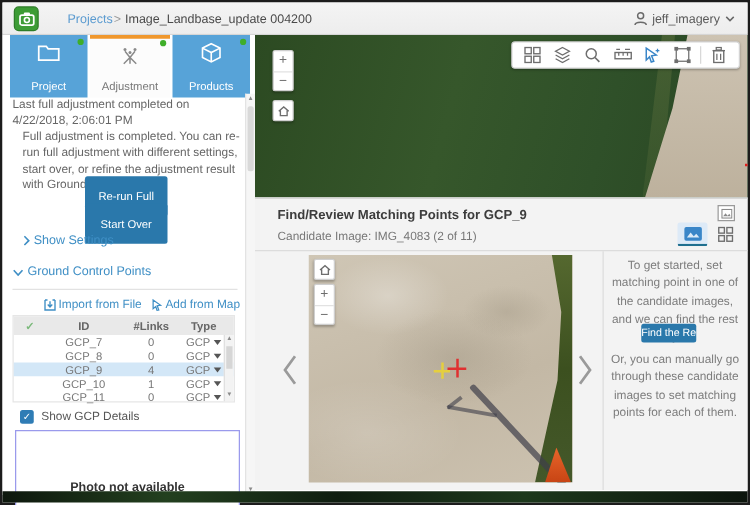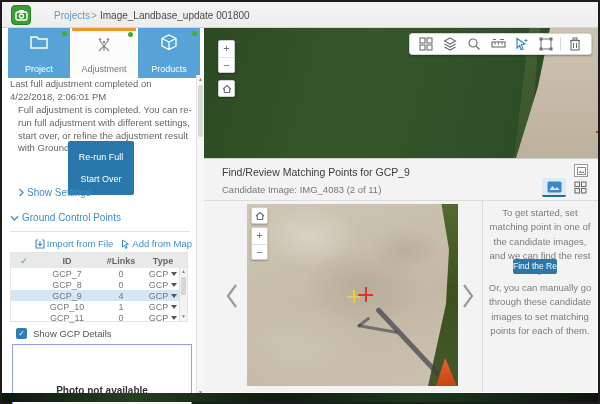--- a/index.html
+++ b/index.html
@@ -75,21 +75,21 @@
   .zbtn { width:100%; height:16px; text-align:center; font-size:11px; color:#6e6e6e; line-height:15px; cursor:pointer; }
   .zbtn + .zbtn { border-top:1px solid #e2e2e2; }
   .homebox { left:14px; top:52px; width:17px; height:17px; display:flex; align-items:center; justify-content:center; cursor:pointer; }
 
   .map-toolbar { position:absolute; right:6px; top:5px; height:22px; background:#fff; border:1px solid #d4d4d4; border-radius:3px; box-shadow:0 1px 2px rgba(0,0,0,.3); display:flex; align-items:center; padding:0 4px; }
   .tbtn { width:24px; height:20px; display:flex; align-items:center; justify-content:center; cursor:pointer; }
   .tsep { width:1px; height:14px; background:#d8d8d8; margin:0 2px; }
 
   
   .frpanel { position:absolute; left:204px; top:158px; width:394px; height:234px; background:#f3f3f3; border-top:1px solid #cfcfcf; }
-  .fr-title { position:absolute; left:18px; top:7px; font-size:10.5px; font-weight:normal; color:#3c3c3c; }
+  .fr-title { position:absolute; left:18px; top:7px; font-size:10.5px; font-weight:bold; color:#3c3c3c; }
   .fr-candidate { position:absolute; left:18px; top:25px; font-size:9.5px; color:#777; }
   .popout { position:absolute; right:10px; top:5px; width:14px; height:13px; border:1px solid #9a9a9a; background:#fff; display:flex; align-items:center; justify-content:center; cursor:pointer; }
   .toggles { position:absolute; right:6px; top:19px; display:flex; gap:2px; }
   .tgl { width:24px; height:19px; display:flex; align-items:center; justify-content:center; cursor:pointer; border-radius:2px; }
   .tgl.active { background:#ddeaf7; border-bottom:2px solid #1f6f8f; }
   .fr-sep { position:absolute; left:0; right:0; top:41px; height:1px; background:#dcdcdc; }
 
   .nav-chevron { position:absolute; width:16px; height:26px; cursor:pointer; }
   .chev-left { left:20px; top:124px; }
   .chev-right { left:256px; top:124px; }
@@ -128,21 +128,35 @@
   <div class="topbar">
     <div class="logo">
       <svg width="13" height="13" viewBox="0 0 13 13">
           <rect x="1" y="3" width="11" height="8" rx="1.5" fill="none" stroke="#fff" stroke-width="1.4"></rect>
           <circle cx="6.5" cy="7" r="2" fill="none" stroke="#fff" stroke-width="1.3"></circle>
           <rect x="4" y="1" width="5" height="2.4" rx="1" fill="#fff"></rect>
         </svg>
     </div>
     <span class="crumb projects">Projects</span>
     <span class="crumb sep">&gt;</span>
-    <span class="crumb title">Image_Landbase_update 001800</span>
+    <span class="crumb title">Image_Landbase_update 004200</span>
+    <div class="userbox">
+      <span>
+          <svg width="11" height="12" viewBox="0 0 11 12">
+            <circle cx="5.5" cy="3.5" r="2.4" fill="none" stroke="#6a6a6a" stroke-width="1.2"></circle>
+            <path d="M1 11 C1 8 10 8 10 11" fill="none" stroke="#6a6a6a" stroke-width="1.2"></path>
+          </svg>
+        </span>
+      <span>jeff_imagery</span>
+      <span>
+          <svg width="8" height="6" viewBox="0 0 8 6">
+            <polyline points="1,1.5 4,4.5 7,1.5" fill="none" stroke="#6a6a6a" stroke-width="1.2"></polyline>
+          </svg>
+        </span>
+    </div>
   </div>
 
   <div class="left-panel">
 
     <div class="tab" style="left:6px;width:62px;">
       <span class="ticon">
           <svg width="20" height="16" viewBox="0 0 20 16" style="margin:0 auto;">
             <path d="M2 3 h6 l1.5 2 H18 v9 H2 Z" fill="none" stroke="#fff" stroke-width="1.4"></path>
           </svg>
         </span>

